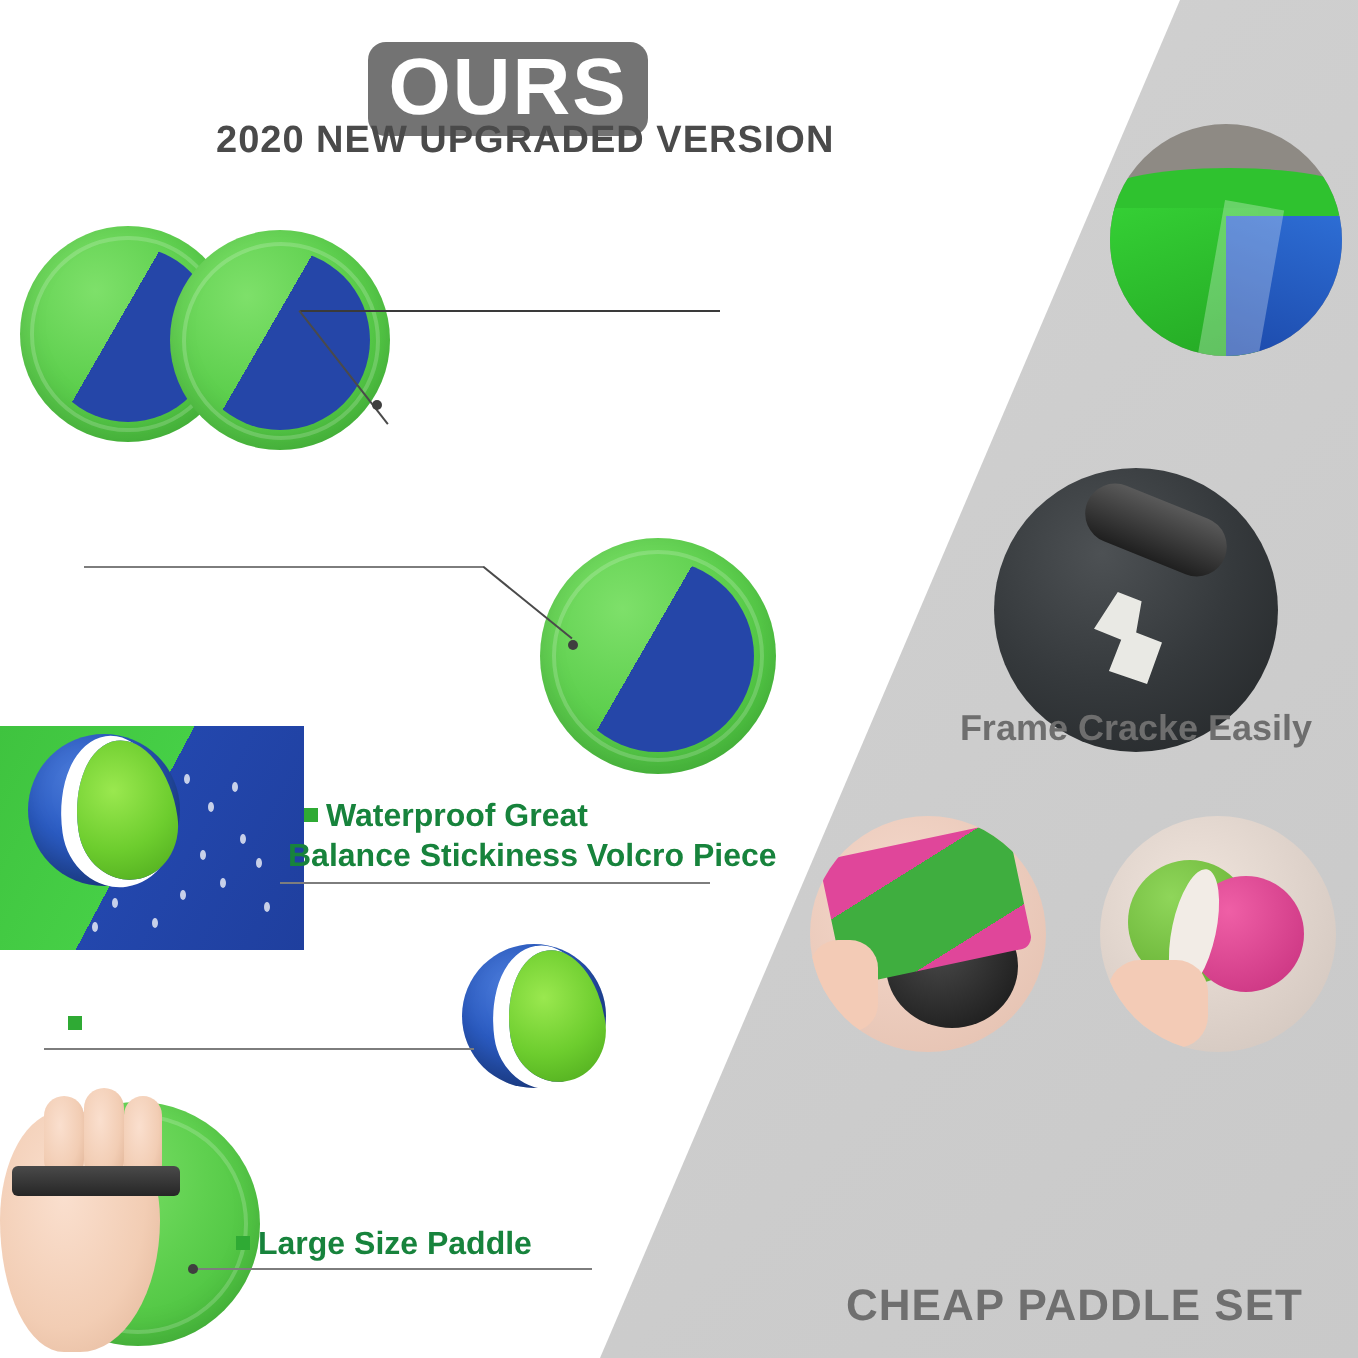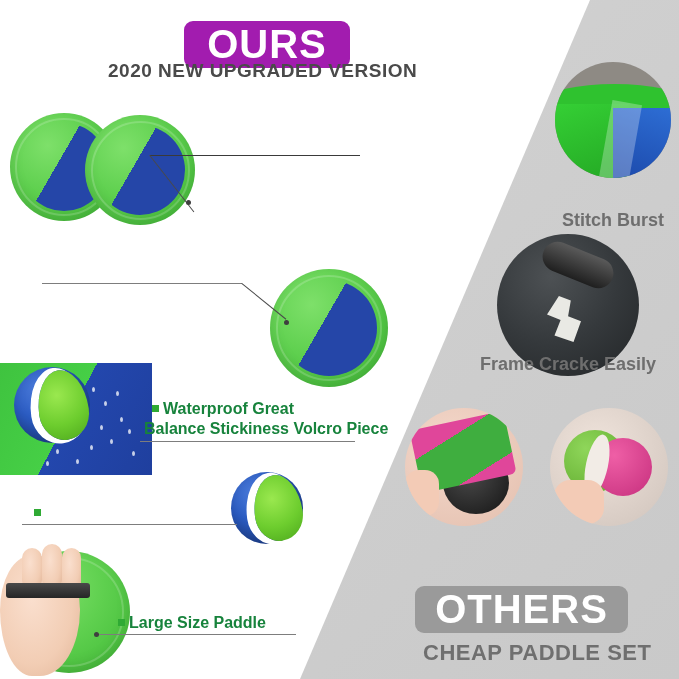--- a/index.html
+++ b/index.html
@@ -11,21 +11,21 @@
     position:absolute;left:0;top:0;width:679px;height:679px;
     background:linear-gradient(135deg,#d6d6d6 0%,#cfcfcf 45%,#c9c9c9 100%);
     clip-path:polygon(590px 0, 679px 0, 679px 679px, 300px 679px);
   }
 
   
   .badge{
     position:absolute;display:flex;align-items:center;justify-content:center;
     border-radius:9px;color:#fff;font-weight:bold;letter-spacing:1px;
   }
-  #ours-badge{left:184px;top:21px;width:166px;height:47px;background:#a21caf;font-size:40px;}
+  #ours-badge{left:184px;top:21px;width:140px;height:47px;background:#737373;font-size:40px;}
   #others-badge{left:415px;top:586px;width:213px;height:47px;background:#9a9a9a;font-size:40px;}
 
   .subtitle{position:absolute;color:#4a4a4a;font-weight:bold;white-space:nowrap;}
   #ours-sub{left:108px;top:60px;font-size:19px;letter-spacing:.5px;}
   #others-sub{left:423px;top:640px;font-size:22px;color:#6f6f6f;letter-spacing:.5px;}
 
   
   .anno{position:absolute;color:#17833c;font-weight:bold;font-size:16px;white-space:nowrap;line-height:1.25;}
   .anno .bullet{display:inline-block;width:7px;height:7px;background:#2faa34;vertical-align:middle;margin-right:4px;margin-bottom:2px;}
   .leader{position:absolute;height:1px;background:#7d7d7d;}
@@ -148,23 +148,20 @@
   </div>
   <div class="leader" style="left:96px;top:634px;width:200px;"></div>
   <div class="dot" style="left:94px;top:632px;"></div>
 
   <div class="photo circle" style="left:555px;top:62px;width:116px;height:116px;background:#8e8a84;">
     <div style="position:absolute;left:-8px;top:22px;width:135px;height:30px;background:#2fc22f;border-radius:50%;"></div>
     <div style="position:absolute;left:-6px;top:42px;width:80px;height:80px;background:linear-gradient(160deg,#35d035,#23a623);"></div>
     <div style="position:absolute;left:58px;top:46px;width:70px;height:76px;background:linear-gradient(200deg,#2e6fd6,#1b47a8);"></div>
     <div style="position:absolute;left:50px;top:40px;width:30px;height:84px;background:rgba(255,255,255,.28);transform:rotate(10deg);"></div>
   </div>
-  <div class="cap" style="left:555px;top:210px;width:116px;">
-    <span>Stitch Burst</span>
-  </div>
 
   <div class="dark-disc" style="left:497px;top:234px;width:142px;height:142px;">
     <div class="strap" style="left:44px;top:16px;width:74px;height:30px;border-radius:16px;transform:rotate(22deg);background:linear-gradient(180deg,#5a5a5a,#1f1f1f);"></div>
     <div class="crack" style="left:50px;top:62px;width:34px;height:46px;clip-path:polygon(35% 0,70% 10%,62% 44%,100% 55%,78% 100%,22% 86%,40% 52%,0 40%);"></div>
   </div>
   <div class="cap" style="left:455px;top:354px;width:226px;">
     <span>Frame Cracke  Easily</span>
   </div>
 
   <div class="photo circle" style="left:405px;top:408px;width:118px;height:118px;background:radial-gradient(circle at 40% 35%,#f5d9cc,#e3bfae);">
@@ -173,16 +170,15 @@
     <div style="position:absolute;left:0px;top:62px;width:34px;height:46px;border-radius:14px;background:#f3cbb6;"></div>
   </div>
 
   <div class="photo circle" style="left:550px;top:408px;width:118px;height:118px;background:radial-gradient(circle at 40% 35%,#f0e4dc,#cfc3bb);">
     <div style="position:absolute;left:14px;top:22px;width:62px;height:62px;border-radius:50%;background:radial-gradient(circle at 35% 30%,#8fd65a,#5ea92c);"></div>
     <div style="position:absolute;left:44px;top:30px;width:58px;height:58px;border-radius:50%;background:radial-gradient(circle at 35% 30%,#ef5fa6,#c62f7d);"></div>
     <div style="position:absolute;left:36px;top:26px;width:22px;height:62px;background:#f2ece6;border-radius:50%;transform:rotate(12deg);"></div>
     <div style="position:absolute;left:4px;top:72px;width:50px;height:44px;border-radius:16px;background:#f3cbb6;"></div>
   </div>
 
-  <div class="badge" id="others-badge">OTHERS</div>
   <div class="subtitle" id="others-sub">CHEAP PADDLE SET</div>
 
 </div>
 
 </body></html>

